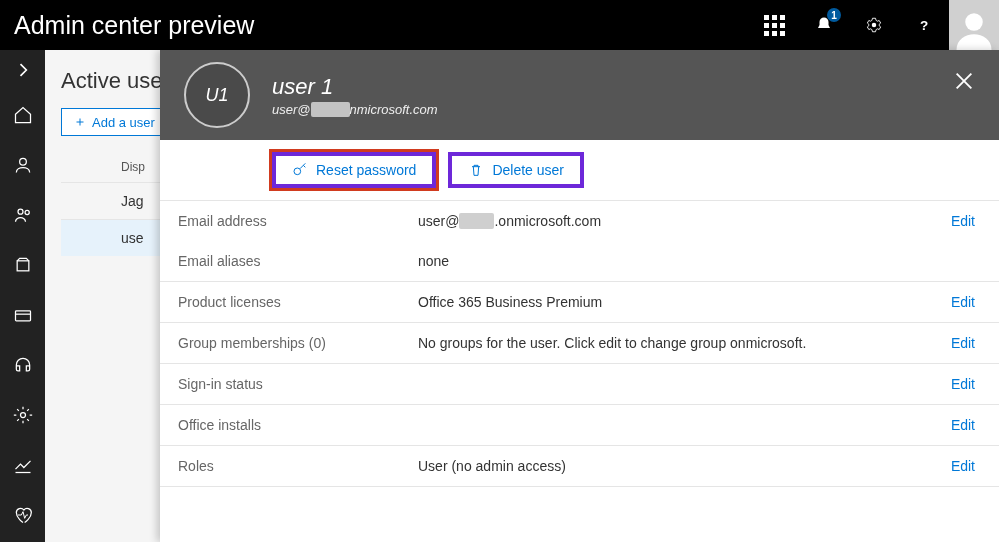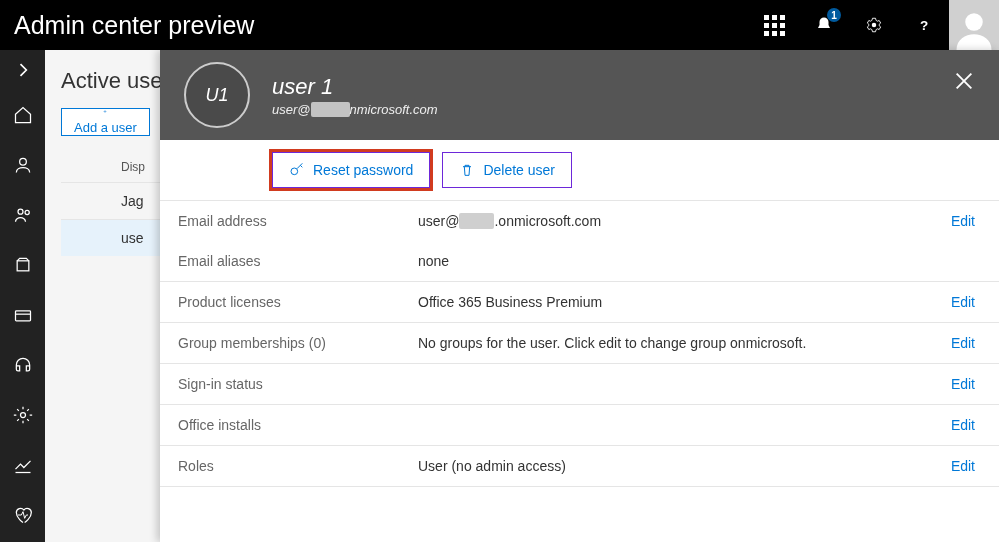--- a/index.html
+++ b/index.html
@@ -102,21 +102,20 @@
   .add-user-btn {
     display:inline-flex;
     align-items:center;
     gap:6px;
     border:1px solid #0078d7;
     color:#0078d7;
     background:#fff;
     font-size:13px;
     height:28px;
     padding:0 12px;
-    flex-direction:column;
   }
   .add-user-btn svg { width:12px; height:12px; stroke:#0078d7;}
   .list-header {
     margin-top:20px;
     font-size:12px;
     color:#555;
   }
   .user-row {
     padding:10px 0;
     font-size:14px;
@@ -171,21 +170,21 @@
 
   .action-bar {
     display:flex;
     gap:12px;
     padding: 12px 0 12px 112px;
   }
   .panel-btn {
     display:inline-flex;
     align-items:center;
     gap:8px;
-    border:1px solid #6d28d9;
+    border:4px solid #6d28d9;
     color:#0078d7;
     background:#fff;
     height:36px;
     padding:0 16px;
     font-size:14px;
   }
   .panel-btn svg { width:16px; height:16px; stroke:#0078d7; fill:none;}
   .panel-btn.highlight {
     outline: 3px solid #d13b1f;
     outline-offset: 0;

